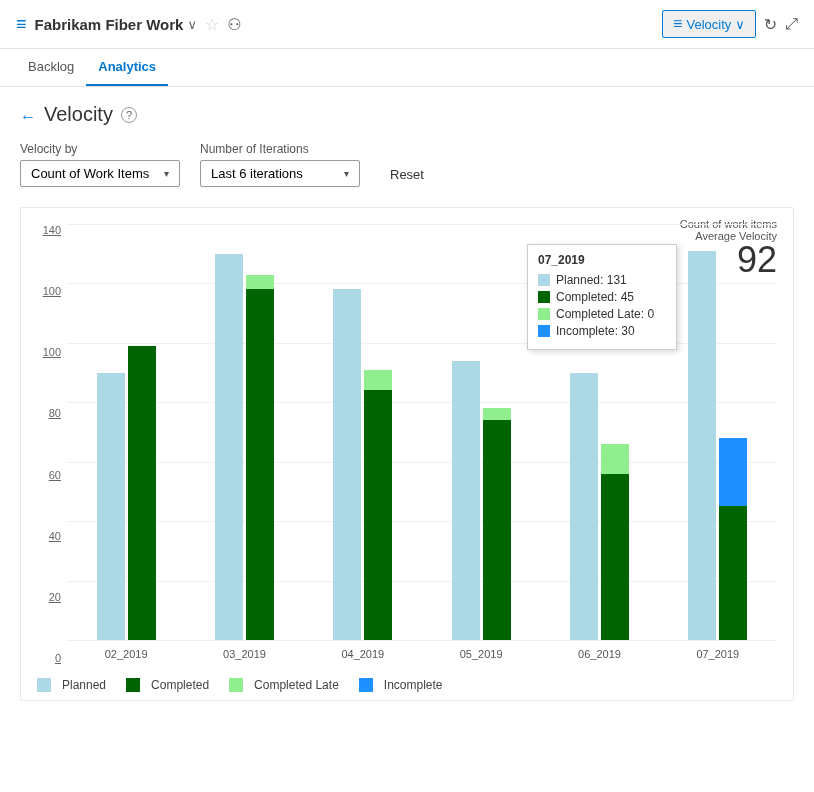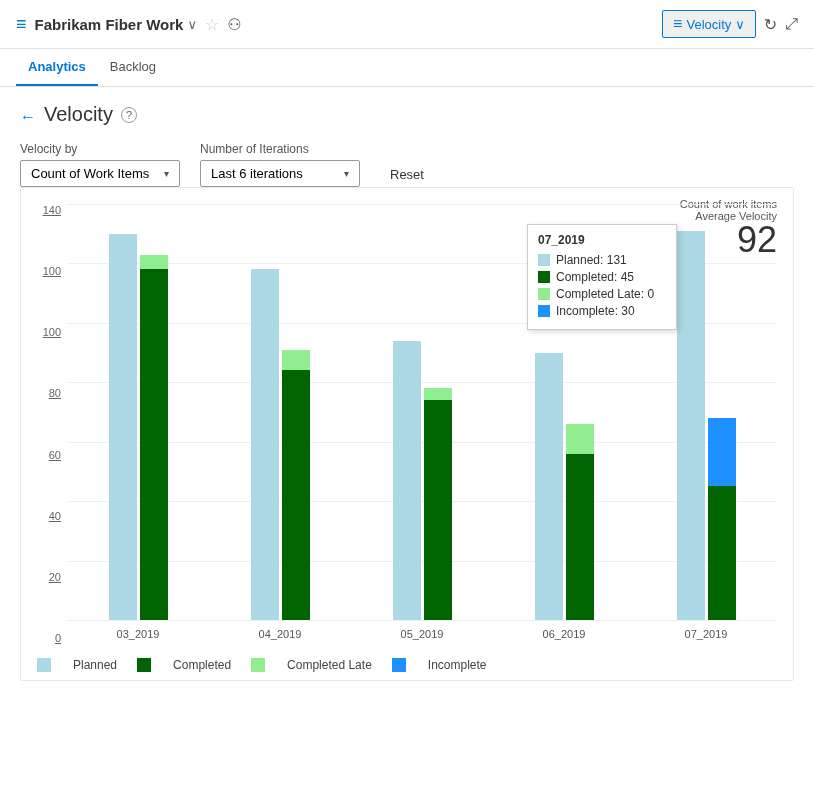--- a/index.html
+++ b/index.html
@@ -18,21 +18,21 @@
     .nav-tabs { display: flex; align-items: center; padding: 0 16px; border-bottom: 1px solid #e0e0e0; }
     .nav-tab { padding: 10px 12px; cursor: pointer; font-size: 13px; color: #555; border-bottom: 2px solid transparent; }
     .nav-tab.active { color: #0078d4; border-bottom: 2px solid #0078d4; font-weight: 600; }
 
     .page-content { padding: 16px 20px; }
     .page-header { display: flex; align-items: center; margin-bottom: 16px; }
     .back-arrow { color: #0078d4; cursor: pointer; font-size: 16px; margin-right: 8px; }
     .page-title { font-size: 20px; font-weight: 300; color: #333; margin-right: 8px; }
     .help-icon { color: #666; font-size: 14px; cursor: pointer; border: 1px solid #999; border-radius: 50%; width: 16px; height: 16px; display: flex; align-items: center; justify-content: center; font-size: 11px; }
 
-    .controls { display: flex; align-items: flex-end; gap: 20px; }
+    .controls { display: flex; align-items: flex-end; gap: 20px; margin-bottom: 20px; }
     .control-group { display: flex; flex-direction: column; gap: 4px; }
     .control-label { font-size: 12px; color: #555; }
     .dropdown-btn { display: flex; align-items: center; gap: 6px; border: 1px solid #999; padding: 5px 10px; border-radius: 2px; cursor: pointer; font-size: 13px; background: #fff; min-width: 160px; }
     .dropdown-btn .chevron { font-size: 10px; color: #555; margin-left: auto; }
     .reset-btn { padding: 5px 10px; cursor: pointer; font-size: 13px; background: none; border: none; color: #333; }
 
     .chart-area { background: #fff; border: 1px solid #e8e8e8; border-radius: 2px; padding: 12px 16px 8px; position: relative; }
     .chart-summary { position: absolute; right: 16px; top: 10px; text-align: right; }
     .chart-summary-label { font-size: 11px; color: #555; display: block; }
     .chart-summary-value { font-size: 36px; font-weight: 300; color: #333; line-height: 1; margin-top: 12px; }
@@ -49,21 +49,21 @@
     .bar-group { display: flex; align-items: flex-end; flex: 1; justify-content: center; gap: 3px; position: relative; }
     .bar { width: 26px; border-radius: 0; position: relative; }
     .bar-label { position: absolute; bottom: -20px; left: 50%; transform: translateX(-50%); font-size: 11px; color: #555; white-space: nowrap; }
 
     .tooltip { position: absolute; background: #fff; border: 1px solid #ccc; padding: 8px 10px; font-size: 12px; z-index: 10; right: 100px; top: 20px; min-width: 150px; box-shadow: 2px 2px 6px rgba(0,0,0,0.15); }
     .tooltip-title { font-weight: 600; margin-bottom: 6px; font-size: 12px; }
     .tooltip-row { display: flex; align-items: center; gap: 6px; margin-bottom: 3px; font-size: 12px; }
     .tooltip-swatch { width: 12px; height: 12px; display: inline-block; }
 
     .legend { display: flex; gap: 20px; margin-top: 8px; padding-top: 6px; }
-    .legend-item { display: flex; align-items: center; gap: 22px; font-size: 12px; color: #444; }
+    .legend-item { display: flex; align-items: center; gap: 11px; font-size: 12px; color: #444; }
     .legend-swatch { width: 14px; height: 14px; display: inline-block; }
   </style>
 </head>
 <body>
 
 <div class="header">
   <span class="header-icon">≡</span>
   <span class="team-name">Fabrikam Fiber Work</span>
   <span class="chevron-icon">∨</span>
   <span class="star-icon">☆</span>
@@ -73,22 +73,22 @@
       <span style="color:#0078d4; font-size:16px;">≡</span>
       <span>Velocity</span>
       <span>∨</span>
     </button>
     <span class="refresh-icon">↻</span>
     <span class="expand-icon">⤢</span>
   </div>
 </div>
 
 <div class="nav-tabs">
+  <div class="nav-tab">Backlog</div>
   <div class="nav-tab active">Analytics</div>
-  <div class="nav-tab">Backlog</div>
 </div>
 
 <div class="page-content">
   <div class="page-header">
     <span class="back-arrow">←</span>
     <span class="page-title">Velocity</span>
     <span class="help-icon">?</span>
   </div>
 
   <div class="controls">
@@ -133,20 +133,27 @@
             <div class="grid-line" style="top: 356.571px;"></div>
             <div class="grid-line" style="top: 297.143px;"></div>
             <div class="grid-line" style="top: 237.714px;"></div>
             <div class="grid-line" style="top: 178.286px;"></div>
             <div class="grid-line" style="top: 118.857px;"></div>
             <div class="grid-line" style="top: 59.4286px;"></div>
             <div class="grid-line" style="top: 0px;"></div>
           </div>
         <div class="bars-container" id="bars-container">
             <div class="bar-group">
+              <div class="bar" style="height: 267.429px; background: rgb(173, 216, 230); width: 28px;"></div>
+              <div style="display: flex; flex-direction: column-reverse; width: 28px;">
+                <div style="height: 294.171px; background: rgb(0, 100, 0);"></div>
+              </div>
+              <span class="bar-label">02_2019</span>
+            </div>
+            <div class="bar-group">
               <div class="bar" style="height: 386.286px; background: rgb(173, 216, 230); width: 28px;"></div>
               <div style="display: flex; flex-direction: column-reverse; width: 28px;">
                 <div style="height: 350.629px; background: rgb(0, 100, 0);"></div>
                 <div style="height: 14.8571px; background: rgb(144, 238, 144);"></div>
               </div>
               <span class="bar-label">03_2019</span>
             </div>
             <div class="bar-group">
               <div class="bar" style="height: 350.629px; background: rgb(173, 216, 230); width: 28px;"></div>
               <div style="display: flex; flex-direction: column-reverse; width: 28px;">

